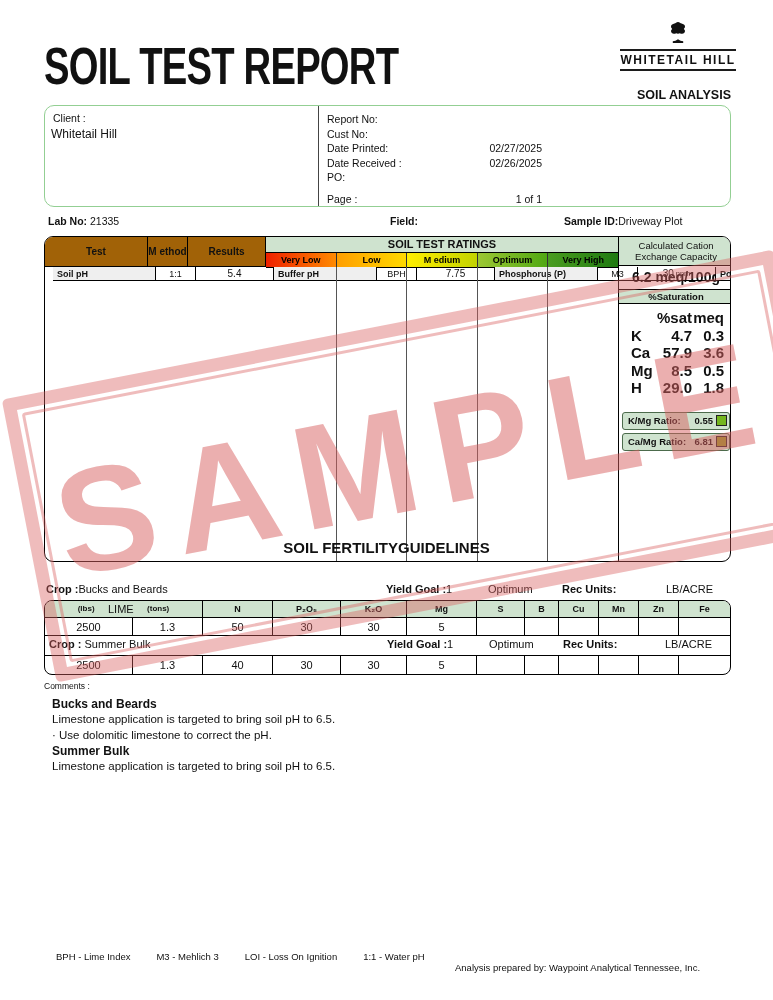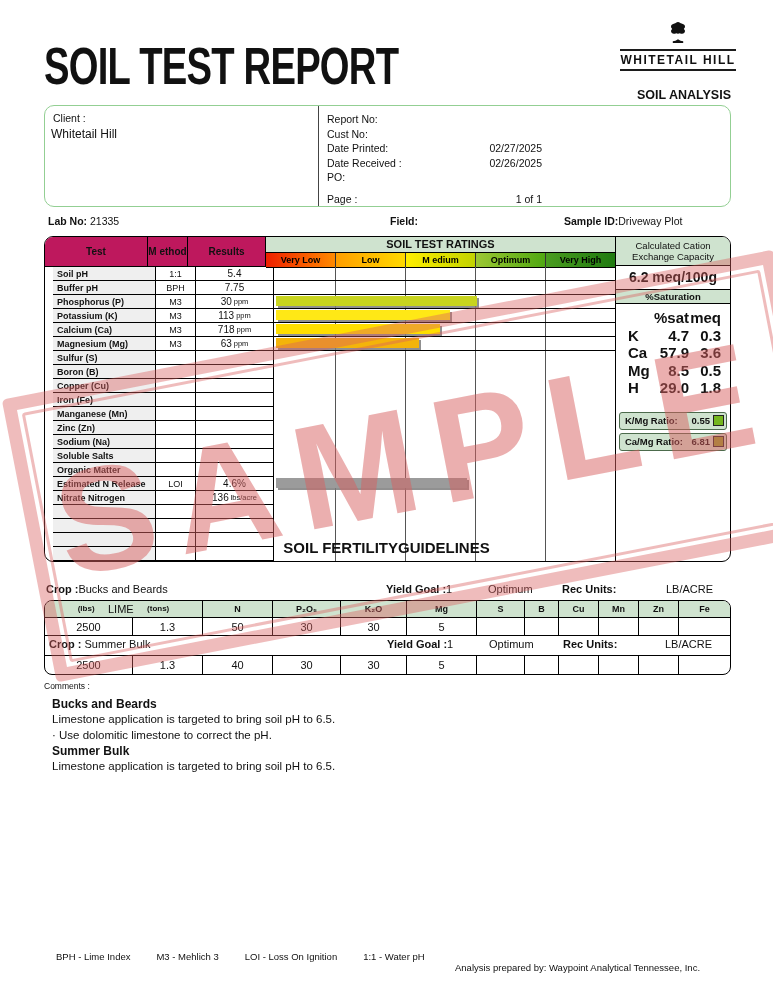--- a/index.html
+++ b/index.html
@@ -30,31 +30,31 @@
   .sl-lab{position:absolute;left:4px;}
   .sl-field{position:absolute;left:346px;font-weight:bold;}
   .sl-sample{position:absolute;left:520px;}
   .b{font-weight:bold;}
 
   
   .analysis{position:absolute;left:44px;top:236px;width:687px;height:326px;box-sizing:border-box;
             border:1.6px solid #000;border-radius:9px;display:flex;overflow:hidden;}
   .a-left{width:573px;display:flex;flex-direction:column;}
   .a-head{display:flex;height:30px;flex:none;}
-  .hc{box-sizing:border-box;border-right:1px solid #000;border-bottom:1px solid #000;background:#be185d;
+  .hc{box-sizing:border-box;border-right:1px solid #000;border-bottom:1px solid #000;background:#a16207;
       font-weight:bold;font-size:10px;display:flex;align-items:center;justify-content:center;}
   .hc.test{width:103px;}.hc.method{width:40px;}.hc.results{width:78px;}
   .h-ratings{flex:1;display:flex;flex-direction:column;}
   .h-rt-title{height:15px;background:#cfe3cf;font-weight:bold;font-size:11px;text-align:center;
               line-height:15px;border-bottom:1px solid #000;}
   .h-bands{height:15px;display:flex;border-bottom:1px solid #000;}
   .band{flex:1;font-size:9px;font-weight:bold;text-align:center;line-height:14px;color:#000;
         border-right:1px solid #333;box-sizing:border-box;overflow:hidden;}
   .band:last-child{border-right:none;}
-  .a-rows{flex:1;display:flex;flex-direction:column;position:relative;padding-left:8px;}
+  .a-rows{flex:1;display:flex;flex-direction:row;position:relative;padding-left:8px;}
   .vlines{position:absolute;left:221px;right:0;top:0;bottom:0;display:flex;pointer-events:none;}
   .vlines div{flex:1;border-right:1px solid #555;box-sizing:border-box;}
   .vlines div:last-child{border-right:none;}
   .arow{display:flex;height:14px;flex:none;}
   .c{box-sizing:border-box;border-right:1px solid #000;border-bottom:1px solid #000;font-size:9px;
      display:flex;align-items:center;overflow:hidden;}
   .c.t{width:103px;background:#efefef;font-weight:bold;padding-left:4px;}
   .c.m{width:40px;justify-content:center;}
   .c.r{width:78px;justify-content:center;font-size:10px;}
   .unit{font-size:7.5px;margin-left:2px;}

